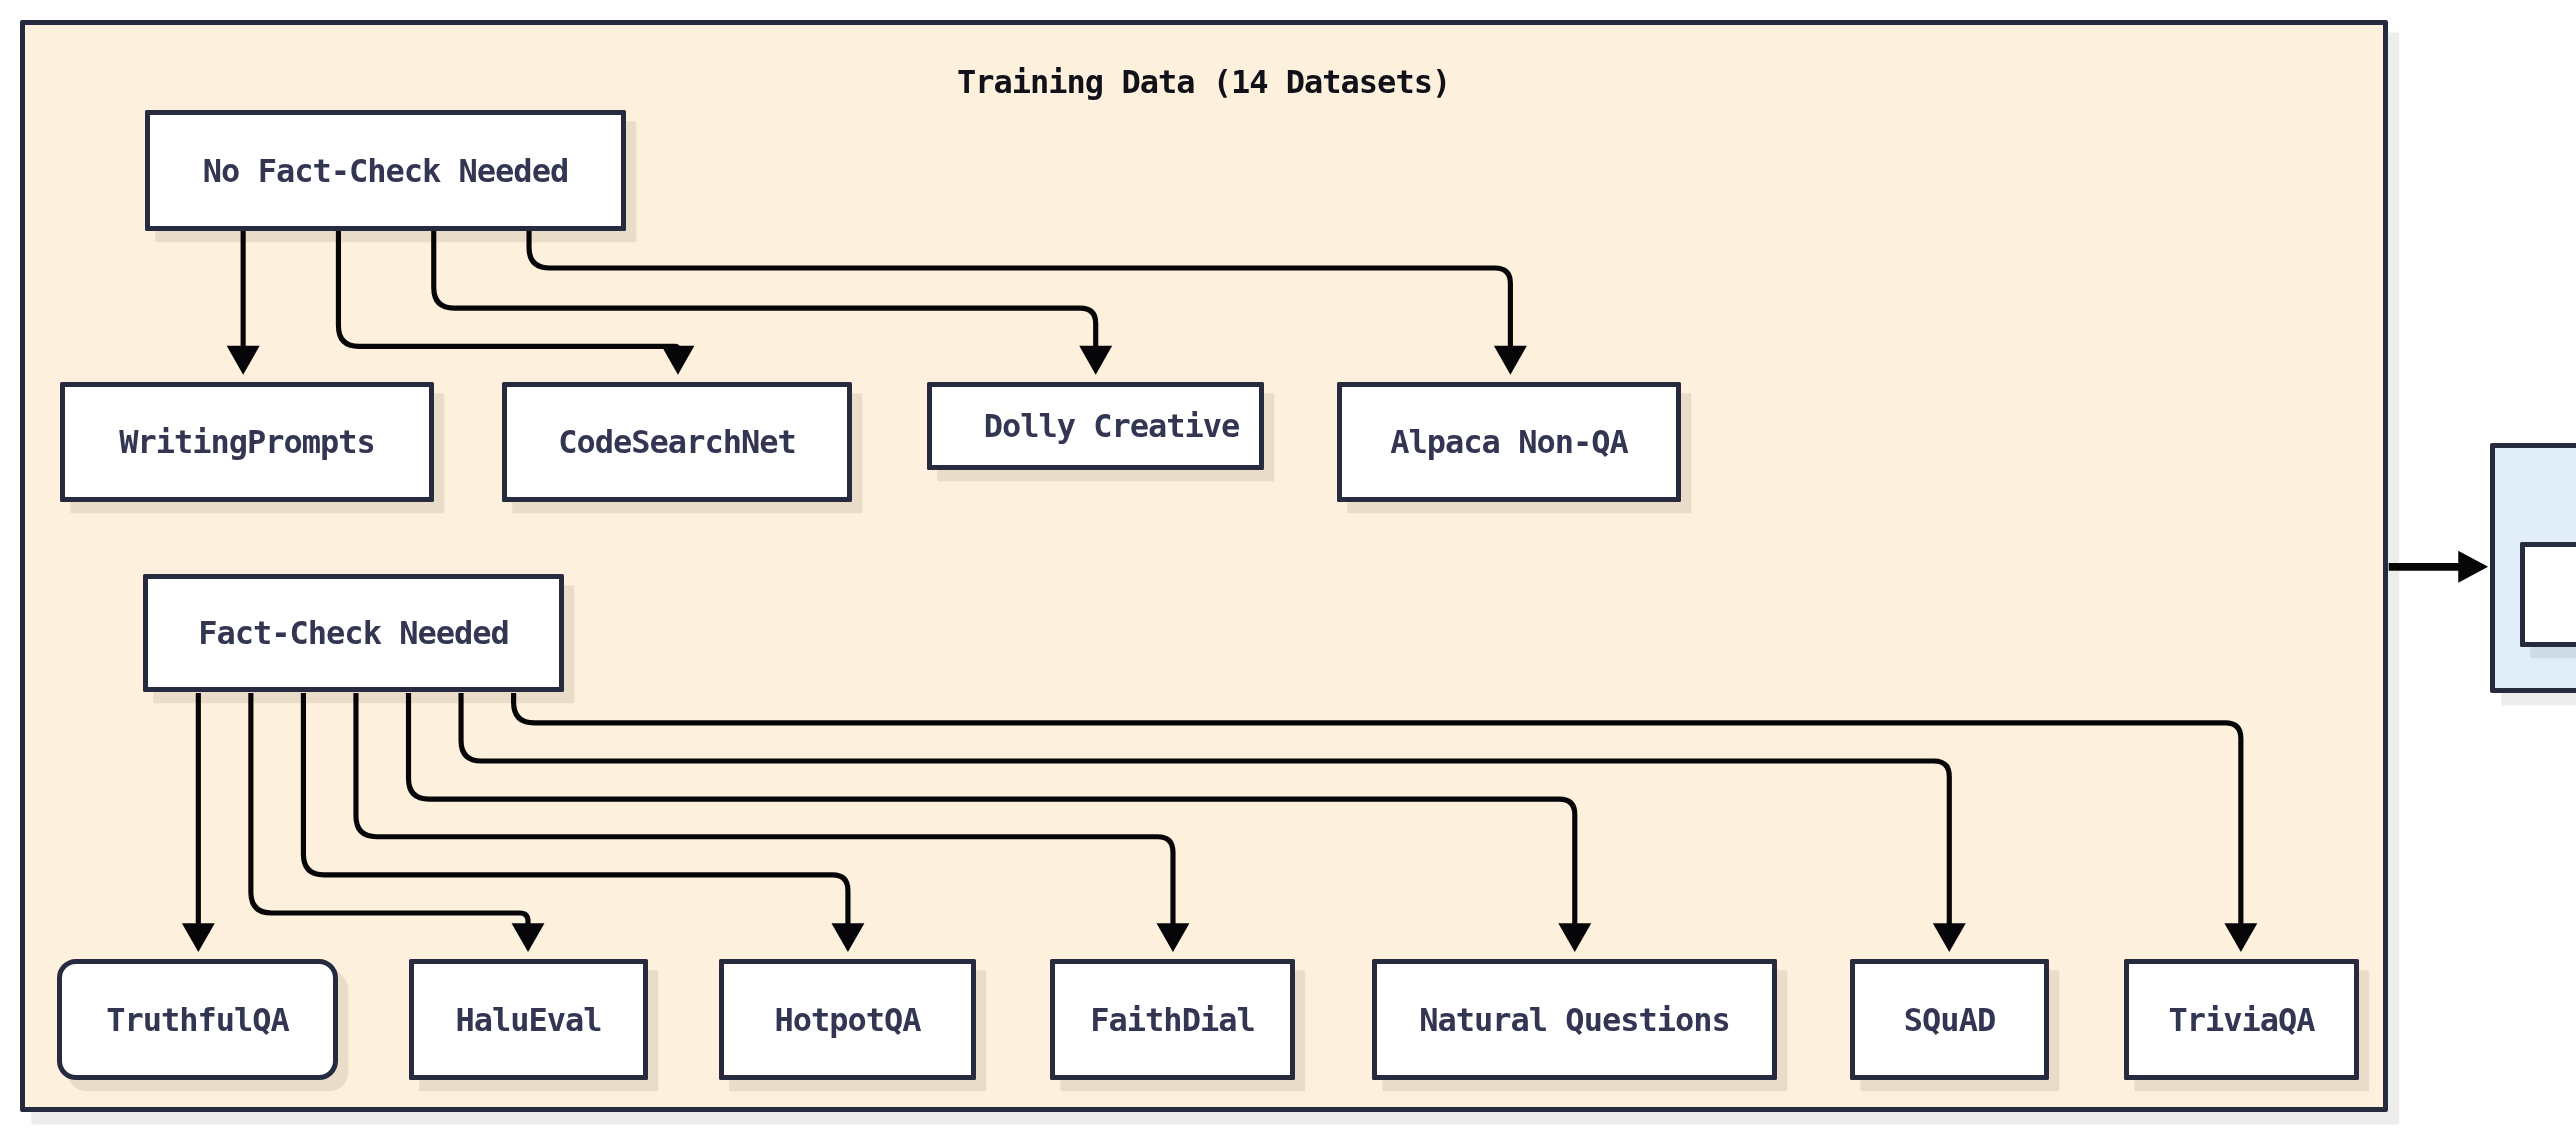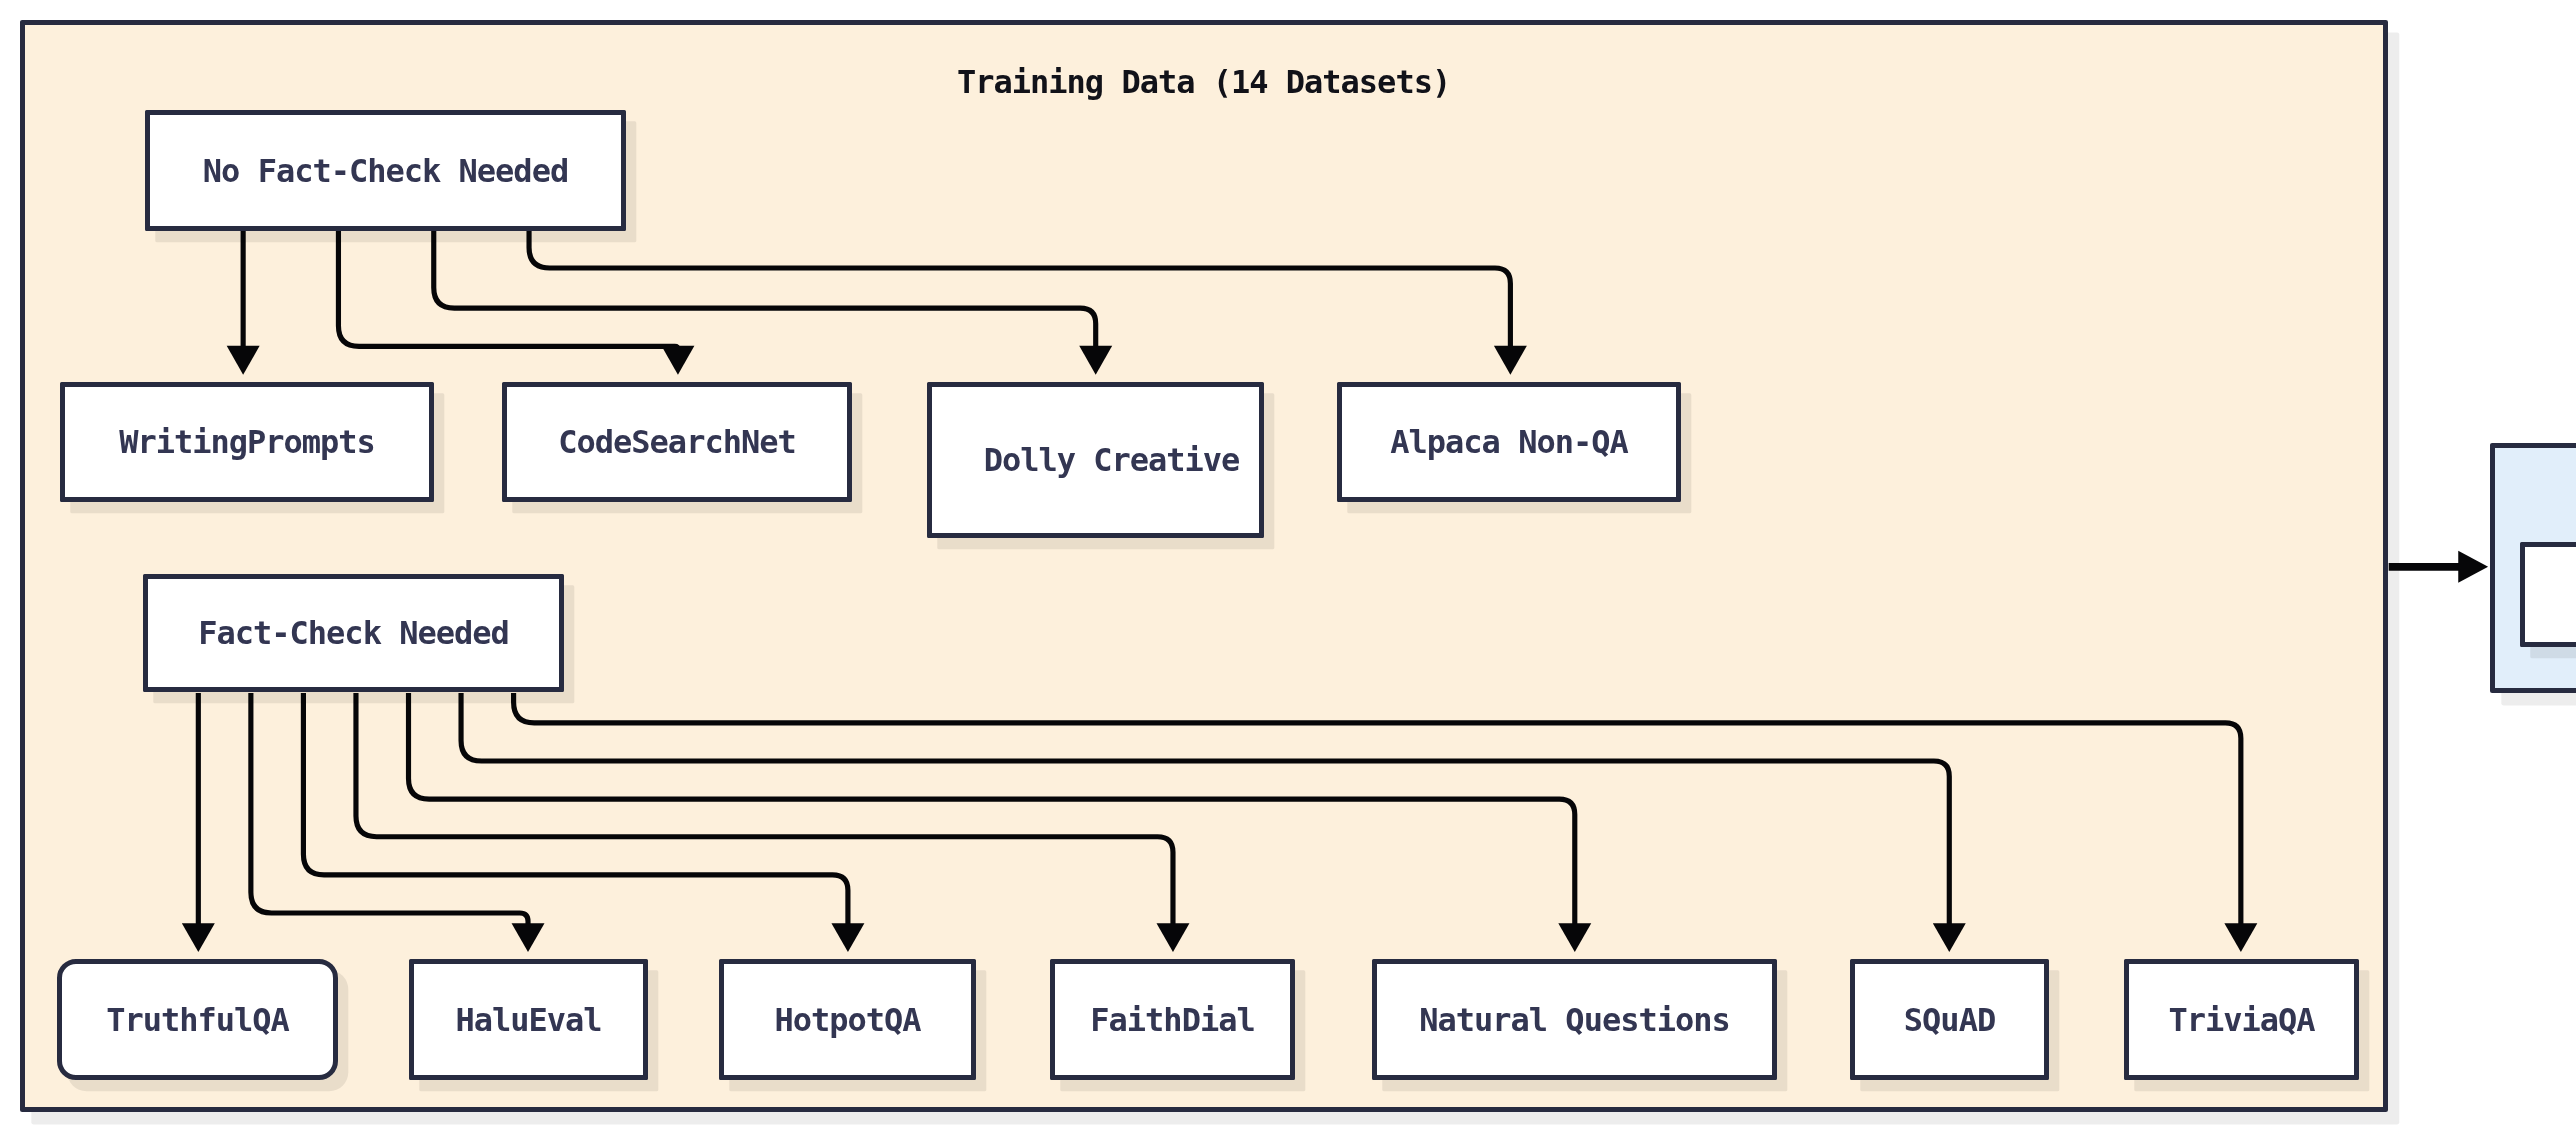--- a/index.html
+++ b/index.html
@@ -107,21 +107,21 @@
       </g>
       <g>
         <path d="M 6425 1154 H 6528" fill="none" stroke="#060608" stroke-width="14"></path>
         <polygon points="6574,1154 6516,1123 6516,1185" fill="#060608"></polygon>
       </g>
     </svg>
   <div id="nodes">
       <div class="node" style="left: 145px; top: 110px; width: 481px; height: 121px;">No Fact-Check Needed</div>
       <div class="node" style="left: 60px; top: 382px; width: 374px; height: 120px;">WritingPrompts</div>
       <div class="node" style="left: 502px; top: 382px; width: 350px; height: 120px;">CodeSearchNet</div>
-      <div class="node" style="left: 927px; top: 382px; width: 337px; height: 156px; padding-left: 32px;">Dolly Creative</div>
+      <div class="node" style="left: 927px; top: 382px; width: 337px; height: 88px; padding-left: 32px;">Dolly Creative</div>
       <div class="node" style="left: 1337px; top: 382px; width: 344px; height: 120px;">Alpaca Non-QA</div>
       <div class="node" style="left: 143px; top: 574px; width: 421px; height: 118px;">Fact-Check Needed</div>
       <div class="node" style="left: 57px; top: 959px; width: 281px; height: 121px; border-radius: 19px;">TruthfulQA</div>
       <div class="node" style="left: 409px; top: 959px; width: 239px; height: 121px;">HaluEval</div>
       <div class="node" style="left: 719px; top: 959px; width: 257px; height: 121px;">HotpotQA</div>
       <div class="node" style="left: 1050px; top: 959px; width: 245px; height: 121px;">FaithDial</div>
       <div class="node" style="left: 1372px; top: 959px; width: 405px; height: 121px;">Natural Questions</div>
       <div class="node" style="left: 1850px; top: 959px; width: 199px; height: 121px;">SQuAD</div>
       <div class="node" style="left: 2124px; top: 959px; width: 235px; height: 121px;">TriviaQA</div>
       <div class="node" style="left: 2520px; top: 542px; width: 393px; height: 105px;">ModernBERT Base</div>

